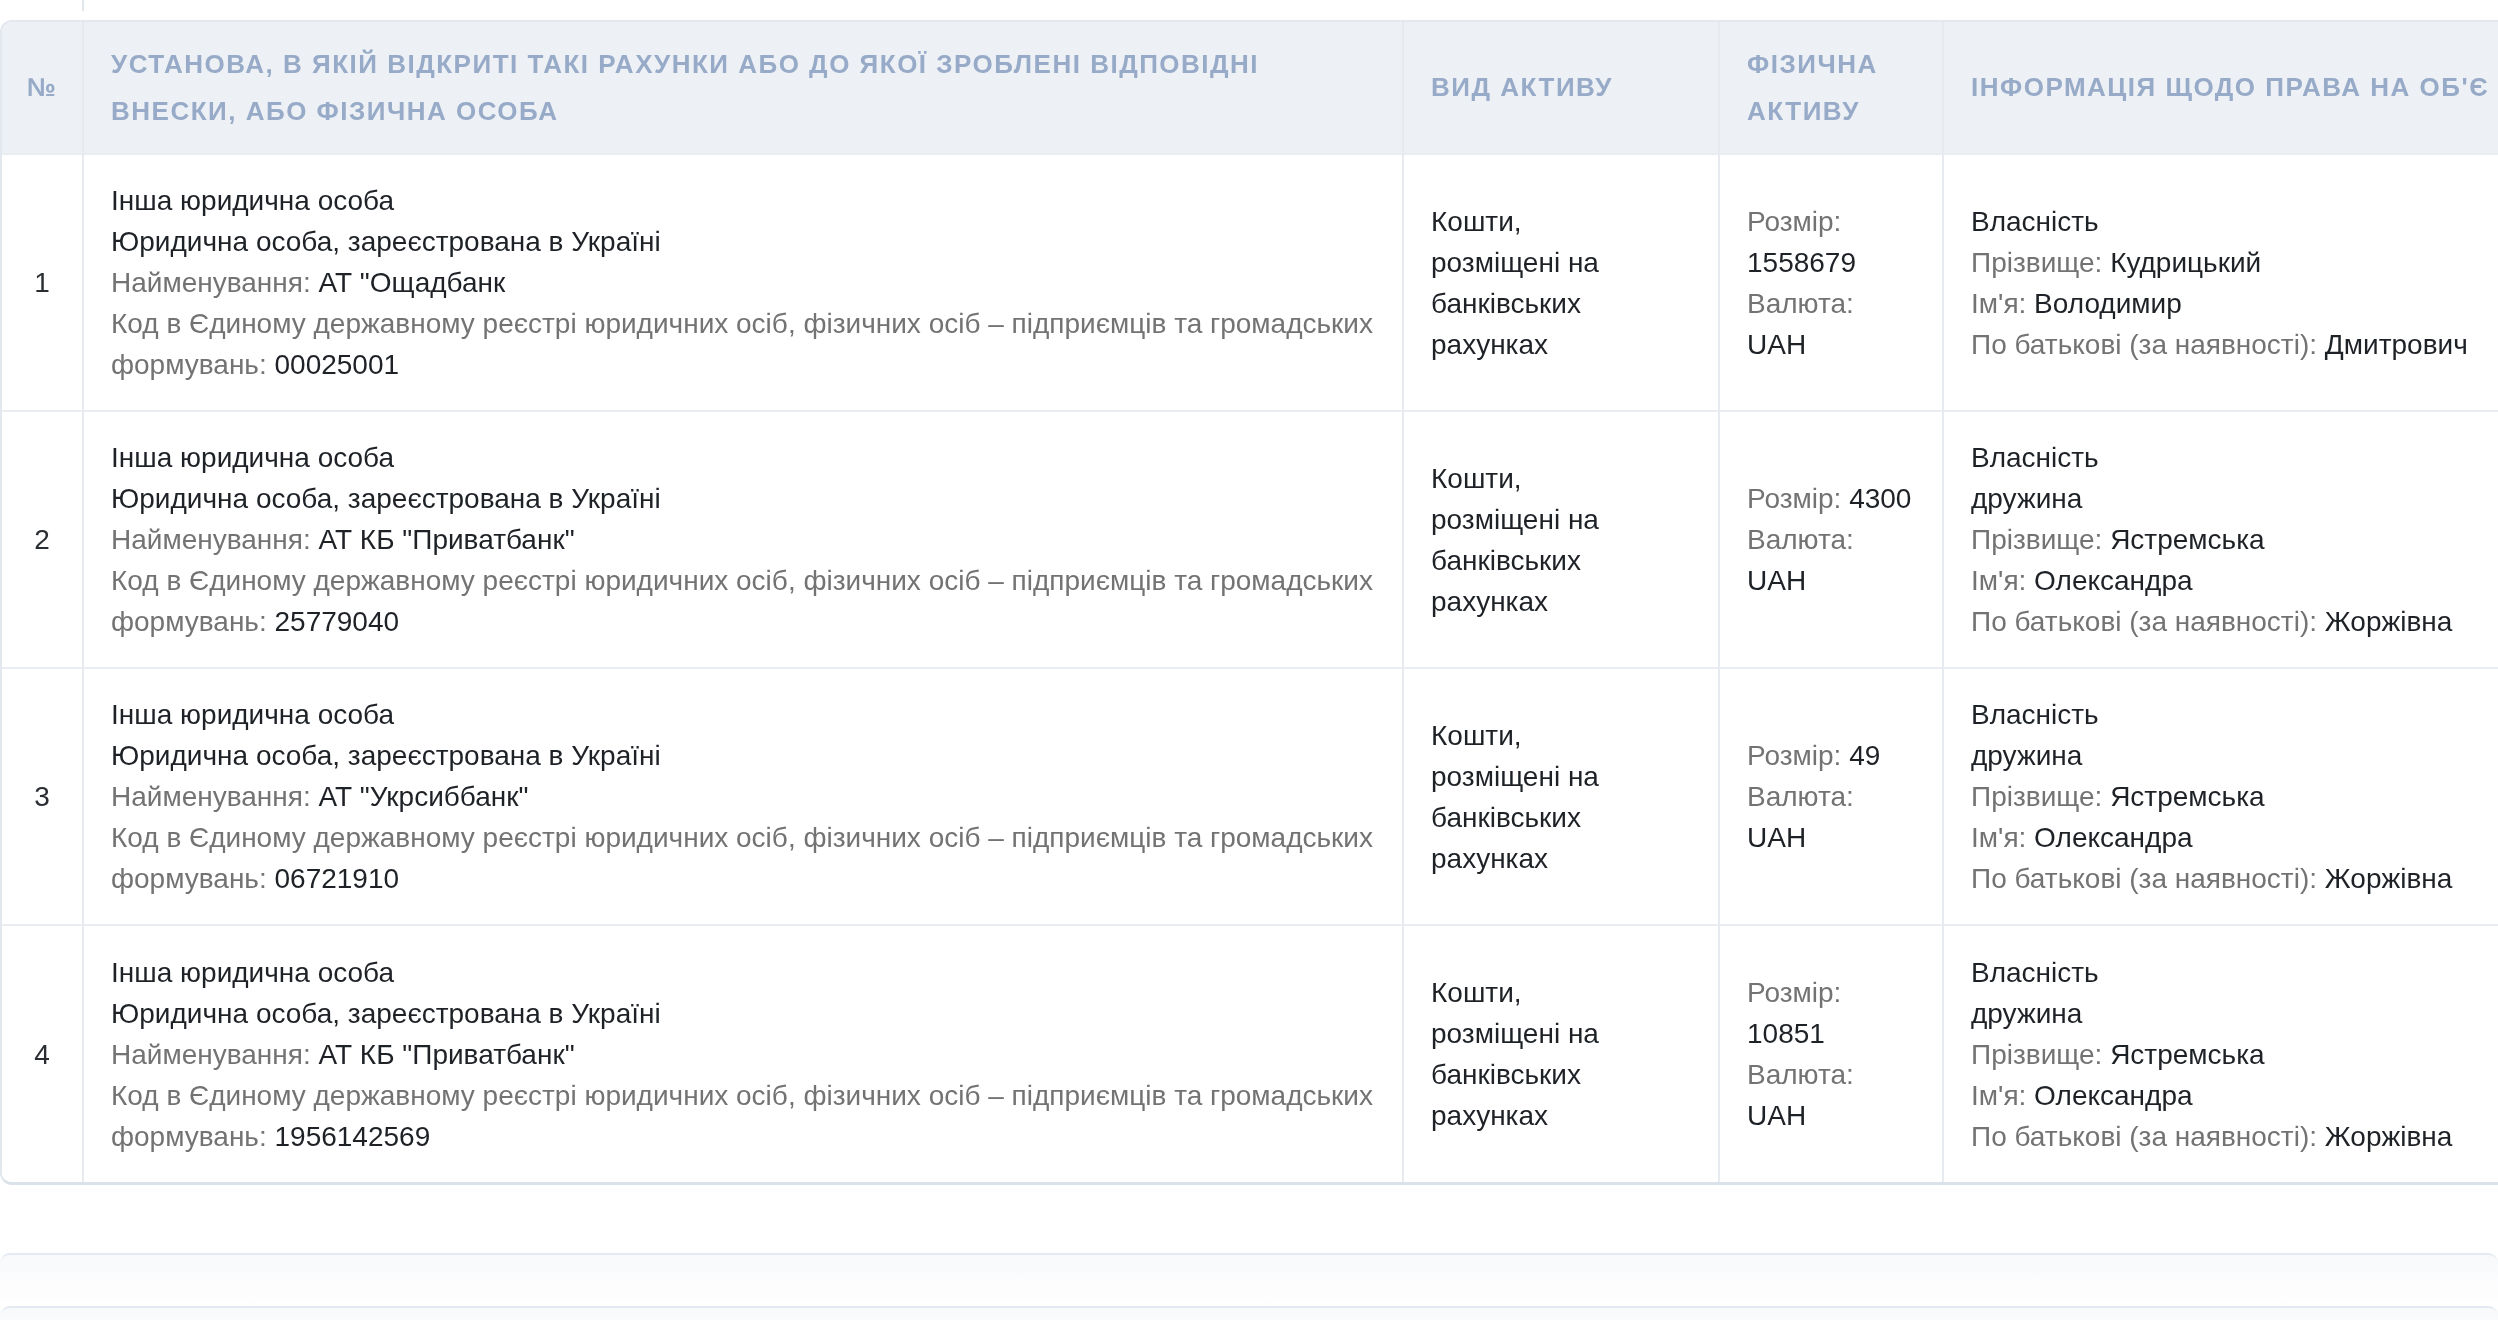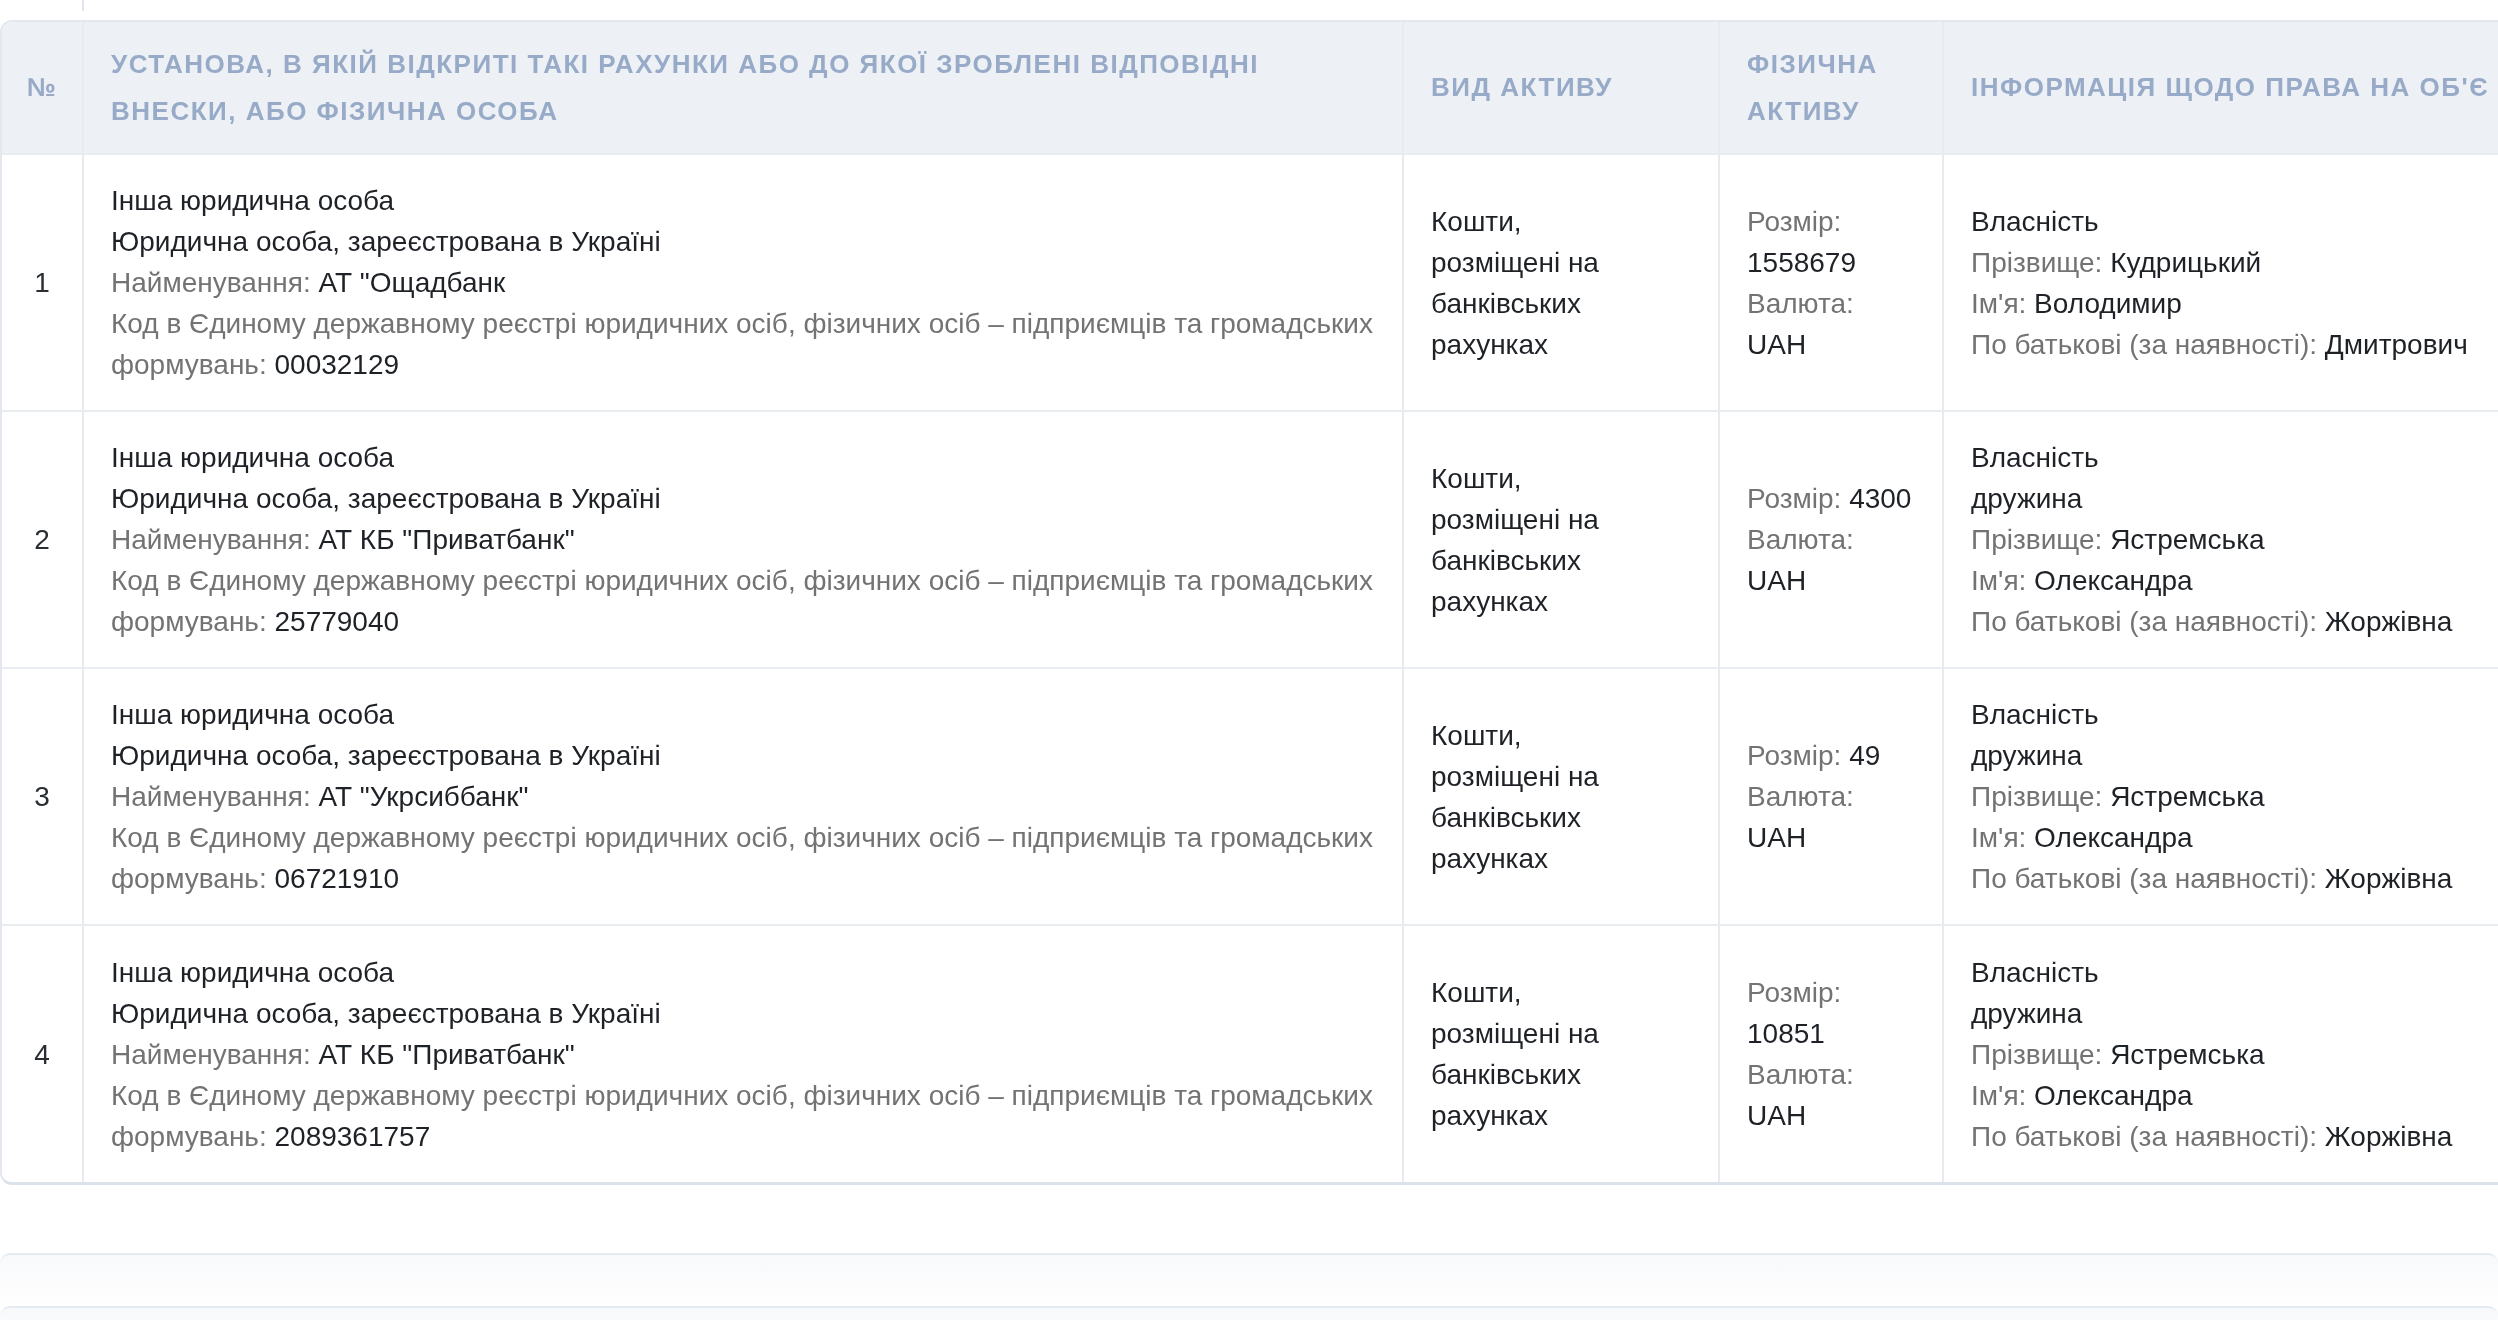--- a/index.html
+++ b/index.html
@@ -100,21 +100,21 @@
       </tr>
     </thead>
     <tbody>
 
       <tr>
         <td class="c-num">1</td>
         <td>
           <div class="ln"><span class="val">Інша юридична особа</span></div>
           <div class="ln"><span class="val">Юридична особа, зареєстрована в Україні</span></div>
           <div class="ln"><span class="lbl">Найменування:</span> <span class="val">АТ "Ощадбанк</span></div>
-          <div class="ln"><span class="lbl">Код в Єдиному державному реєстрі юридичних осіб, фізичних осіб – підприємців та громадських формувань:</span> <span class="val">00032129</span></div>
+          <div class="ln"><span class="lbl">Код в Єдиному державному реєстрі юридичних осіб, фізичних осіб – підприємців та громадських формувань:</span> <span class="val">00025001</span></div>
         </td>
         <td>
             <div class="type-box val">Кошти, розміщені на банківських рахунках</div>
           </td>
         <td>
           <div class="ln"><span class="lbl">Розмір:</span> <span class="val">1558679</span></div>
           <div class="ln"><span class="lbl">Валюта:</span></div>
           <div class="ln"><span class="val">UAH</span></div>
         </td>
         <td>
@@ -175,21 +175,21 @@
           <div class="ln"><span class="lbl">По батькові (за наявності):</span> <span class="val">Жоржівна</span></div>
         </td>
       </tr>
 
       <tr>
         <td class="c-num">4</td>
         <td>
           <div class="ln"><span class="val">Інша юридична особа</span></div>
           <div class="ln"><span class="val">Юридична особа, зареєстрована в Україні</span></div>
           <div class="ln"><span class="lbl">Найменування:</span> <span class="val">АТ КБ "Приватбанк"</span></div>
-          <div class="ln"><span class="lbl">Код в Єдиному державному реєстрі юридичних осіб, фізичних осіб – підприємців та громадських формувань:</span> <span class="val">2089361757</span></div>
+          <div class="ln"><span class="lbl">Код в Єдиному державному реєстрі юридичних осіб, фізичних осіб – підприємців та громадських формувань:</span> <span class="val">1956142569</span></div>
         </td>
         <td>
             <div class="type-box val">Кошти, розміщені на банківських рахунках</div>
           </td>
         <td>
           <div class="ln"><span class="lbl">Розмір:</span> <span class="val">10851</span></div>
           <div class="ln"><span class="lbl">Валюта:</span></div>
           <div class="ln"><span class="val">UAH</span></div>
         </td>
         <td>

